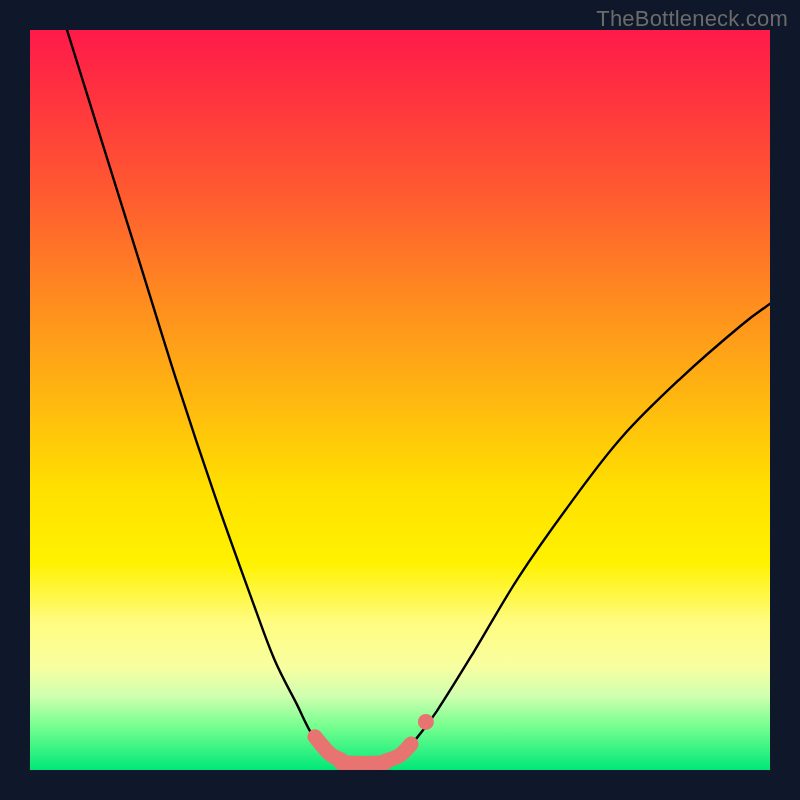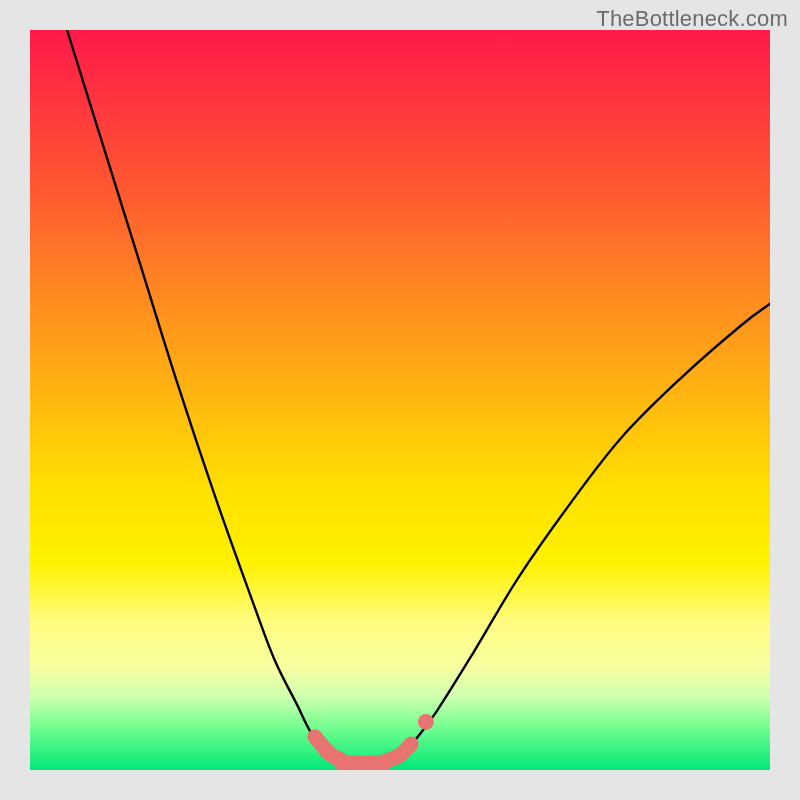--- a/index.html
+++ b/index.html
@@ -1,21 +1,21 @@
 <!DOCTYPE html>
 <html><head>
 <meta charset="utf-8">
 <style>
   * { margin: 0; padding: 0; box-sizing: border-box; }
   html, body { width: 800px; height: 800px; overflow: hidden; background: #000; }
   .stage {
     position: relative;
     width: 800px;
     height: 800px;
-    background: #e5e5e5;
+    background: #0f172a;
   }
   .plot-area {
     position: absolute;
     left: 30px;
     top: 30px;
     width: 740px;
     height: 740px;
     background: linear-gradient(to bottom,
       #ff1a4a 0%,
       #ff3040 8%,

